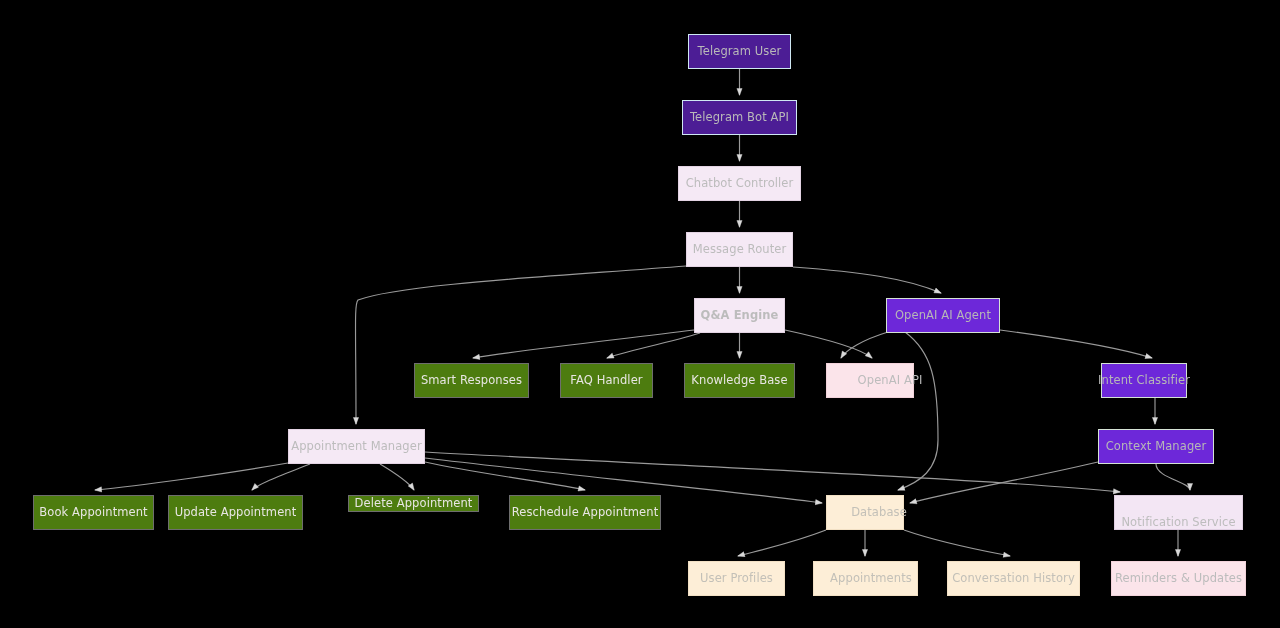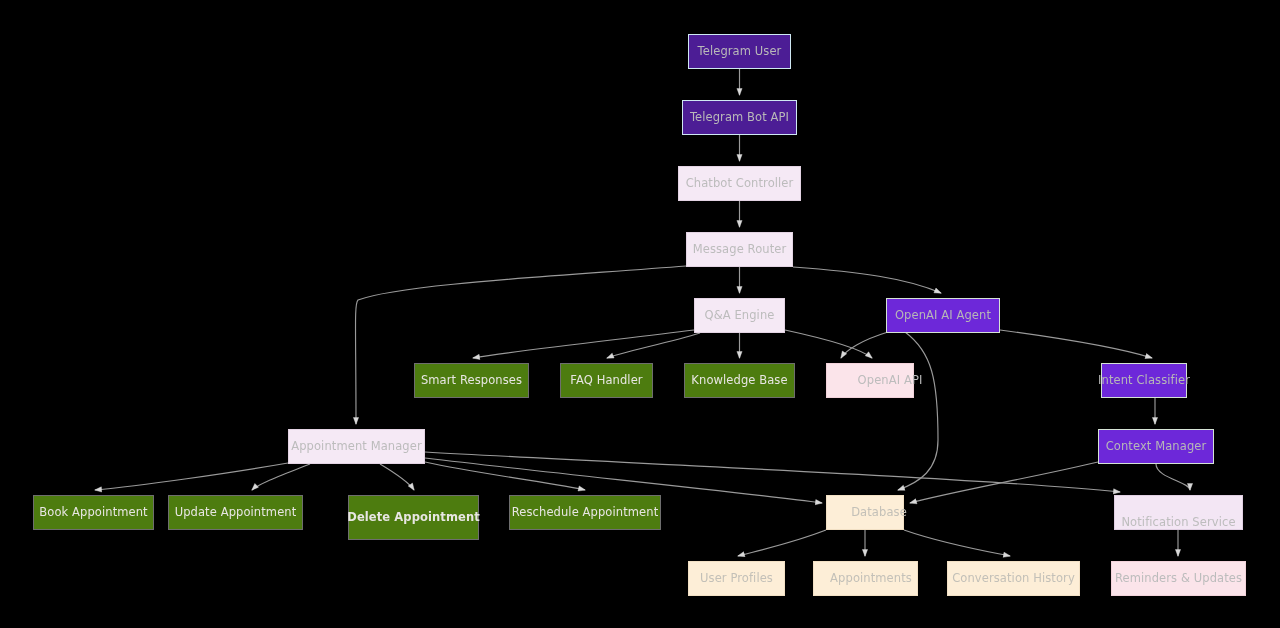--- a/index.html
+++ b/index.html
@@ -79,21 +79,21 @@
       </div>
       <div class="node n-blue" style="left: 682px; top: 100px; width: 115px; height: 35px;">
         <span>Telegram Bot API</span>
       </div>
       <div class="node n-lav" style="left: 678px; top: 166px; width: 123px; height: 35px;">
         <span>Chatbot Controller</span>
       </div>
       <div class="node n-lav" style="left: 686px; top: 232px; width: 107px; height: 35px;">
         <span>Message Router</span>
       </div>
-      <div class="node n-lav" style="left: 694px; top: 298px; width: 91px; height: 35px;">
+      <div class="node n-lav" style="left: 694px; top: 298px; width: 91px; height: 35px; font-weight: bold;">
         <span>Q&amp;A Engine</span>
       </div>
       <div class="node n-green" style="left: 886px; top: 298px; width: 114px; height: 35px;">
         <span>OpenAI AI Agent</span>
       </div>
       <div class="node n-dark" style="left: 414px; top: 363px; width: 115px; height: 35px;">
         <span>Smart Responses</span>
       </div>
       <div class="node n-dark" style="left: 560px; top: 363px; width: 93px; height: 35px;">
         <span>FAQ Handler</span>
@@ -112,21 +112,21 @@
       </div>
       <div class="node n-green" style="left: 1098px; top: 429px; width: 116px; height: 35px;">
         <span>Context Manager</span>
       </div>
       <div class="node n-dark" style="left: 33px; top: 495px; width: 121px; height: 35px;">
         <span>Book Appointment</span>
       </div>
       <div class="node n-dark" style="left: 168px; top: 495px; width: 135px; height: 35px;">
         <span>Update Appointment</span>
       </div>
-      <div class="node n-dark" style="left: 348px; top: 495px; width: 131px; height: 45px; font-weight: bold;">
+      <div class="node n-dark" style="left: 348px; top: 495px; width: 131px; height: 17px;">
         <span>Delete Appointment</span>
       </div>
       <div class="node n-dark" style="left: 509px; top: 495px; width: 152px; height: 35px;">
         <span>Reschedule Appointment</span>
       </div>
       <div class="node n-cream" style="left: 826px; top: 495px; width: 78px; height: 35px; padding-left: 28px;">
         <span>Database</span>
       </div>
       <div class="node n-lav2" style="left: 1114px; top: 495px; width: 129px; height: 35px;">
         <span>Notification Service</span>

